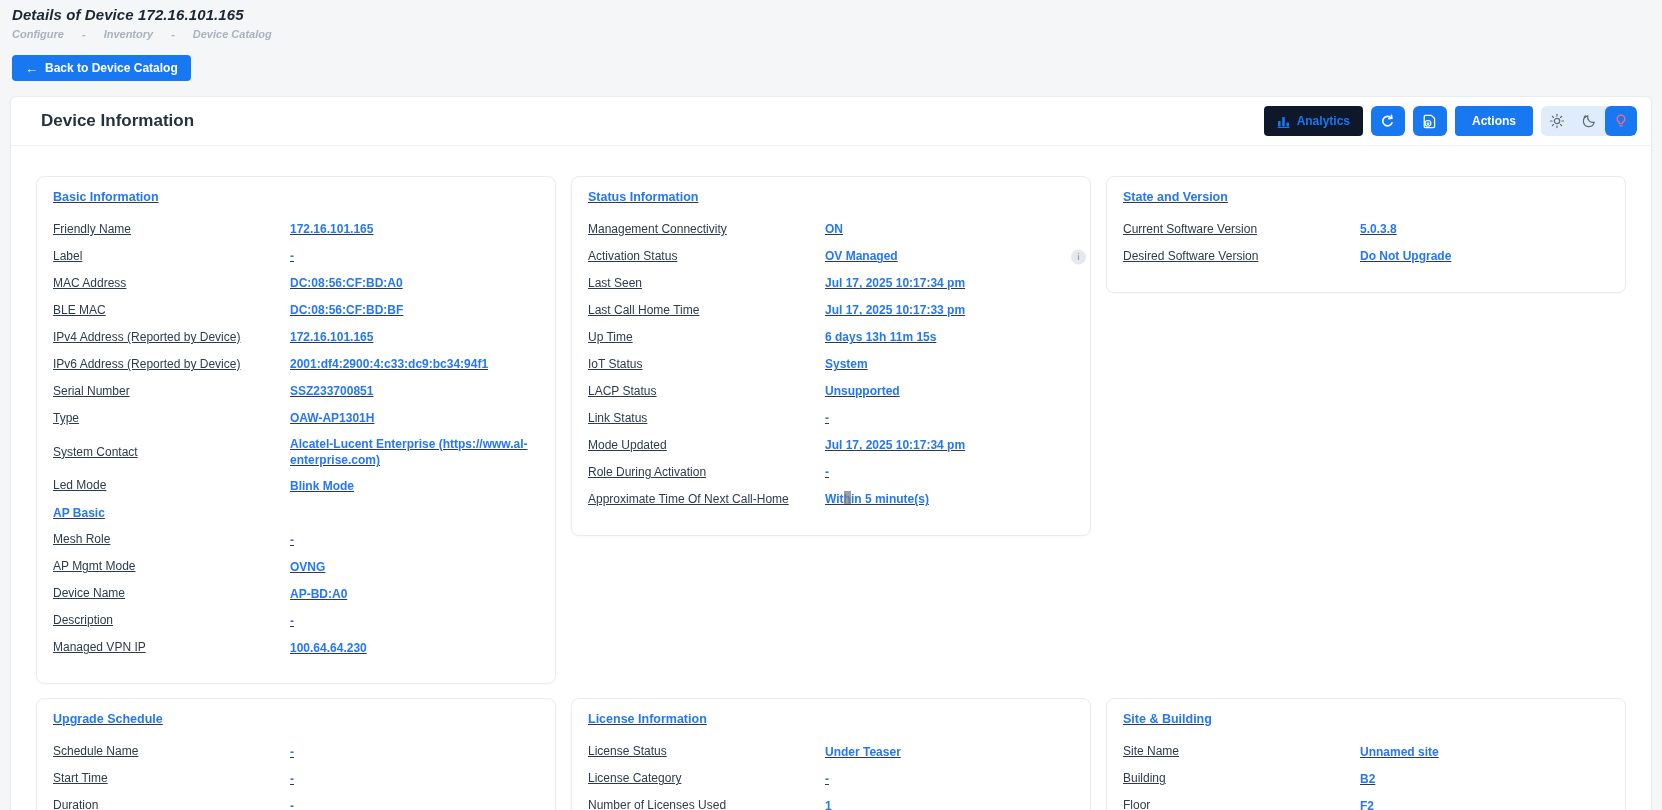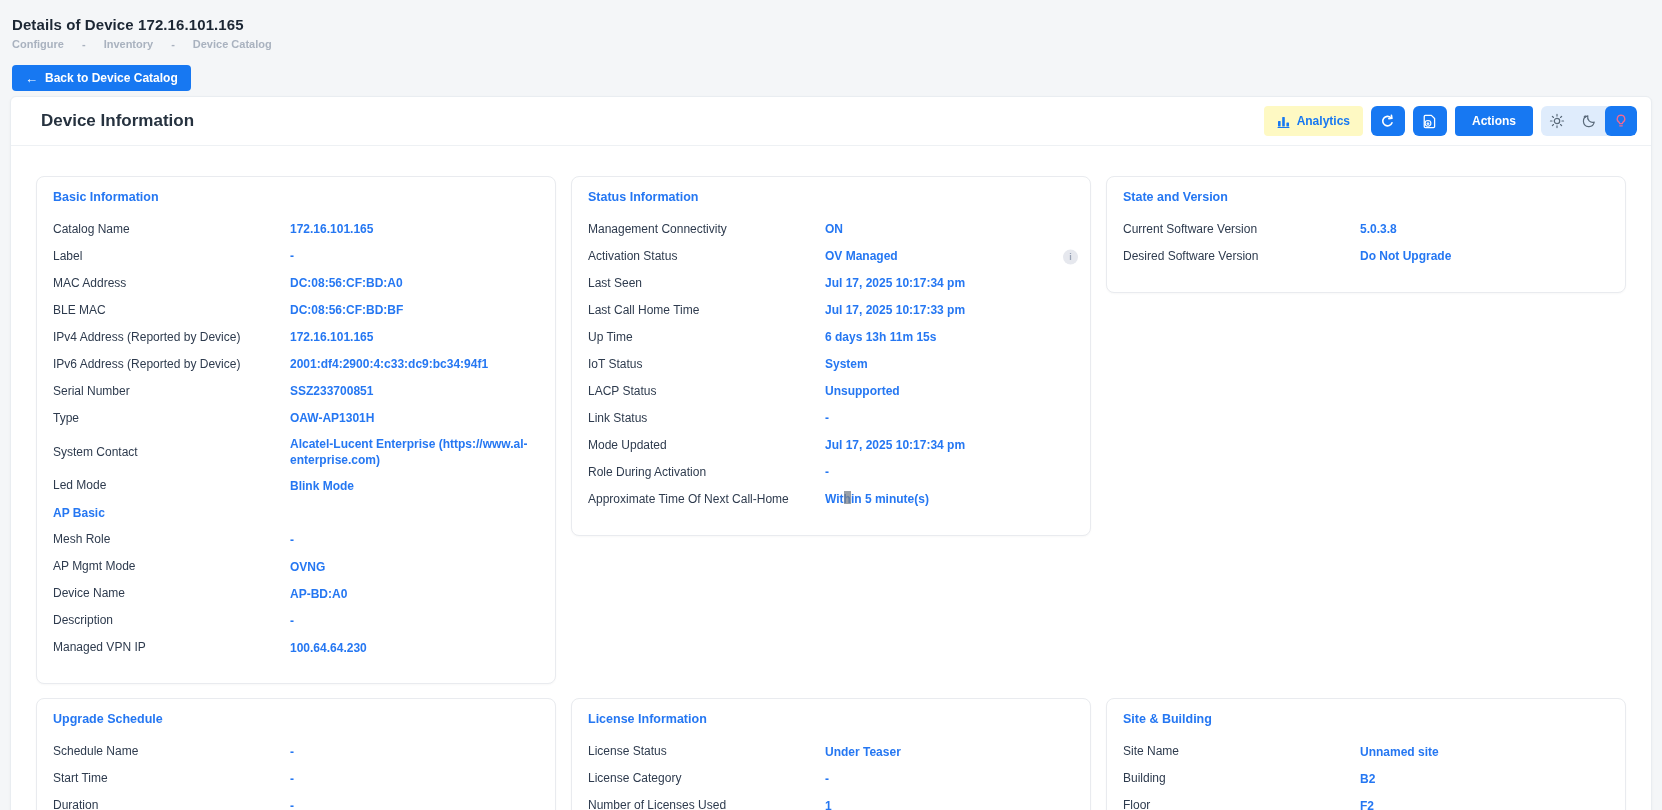--- a/index.html
+++ b/index.html
@@ -4,21 +4,21 @@
 <style>
   * { box-sizing: border-box; margin: 0; padding: 0; }
   html,body { width:1662px; height:810px; overflow:hidden; }
   body {
     font-family: "Liberation Sans", sans-serif;
     background:#f4f6f8;
     position:relative;
     color:#2e3b4e;
   }
   
-  .top-area { padding:16px 12px 0 12px; }
+  .top-area { padding:6px 12px 0 12px;font-style:italic; }
   .page-title { font-size:15px; font-weight:700; color:#1c2734; letter-spacing:.1px; }
   .breadcrumb { margin-top:5px; font-size:11px; font-weight:600; color:#a9b2bf; display:flex; gap:18px; align-items:center;text-align:right; }
   .bc-item { color:#a9b2bf; cursor:pointer; }
   .bc-sep { color:#a9b2bf; }
   .back-btn {
     margin:15px 12px 0 12px; display:inline-flex; align-items:center; gap:7px;
     height:26px; padding:0 13px; background:#1778f2; color:#fff;
     font-size:12px; font-weight:700; border:none; border-radius:4px; cursor:pointer;
     font-family:"Liberation Sans", sans-serif;
   }
@@ -30,21 +30,21 @@
     box-shadow:0 1px 3px rgba(20,30,50,.04);
   }
   .panel-header {
     height:49px; display:flex; align-items:center; justify-content:space-between;
     padding:0 14px 0 30px; border-bottom:1px solid #eef1f4;
   }
   .panel-title { font-size:17px; font-weight:600; color:#26323f; }
   .toolbar { display:flex; align-items:center; gap:8px; }
   .btn-analytics {
     height:30px; display:flex; align-items:center; gap:7px; padding:0 13px;
-    background:#fef9c3; color:#1778f2; font-size:12px; font-weight:700;
+    background:#0f172a; color:#1778f2; font-size:12px; font-weight:700;
     border:none; border-radius:4px; cursor:pointer; font-family:"Liberation Sans", sans-serif;
   }
   .icon-btn {
     width:34px; height:30px; display:flex; align-items:center; justify-content:center;
     background:#1778f2; border:none; border-radius:6px; cursor:pointer;
   }
   .btn-actions {
     height:30px; padding:0 17px; background:#1778f2; color:#fff; font-size:12px;
     font-weight:700; border:none; border-radius:4px; cursor:pointer; font-family:"Liberation Sans", sans-serif;
   }
@@ -52,22 +52,23 @@
   .theme-seg { width:32px; height:30px; display:flex; align-items:center; justify-content:center; border:none; background:transparent; cursor:pointer; }
   .theme-seg.active { background:#1778f2; border-radius:6px; }
   
   .cards {
     padding:30px 25px 0 25px;
     display:grid; grid-template-columns:repeat(3, 1fr); gap:14px 15px;
     align-items:start;
   }
   .card {
     background:#fff; border:1px solid #e9ebef; border-radius:8px;
-    padding:13px 12px 22px 16px;
+    padding:13px 4px 22px 16px;
     box-shadow:0 1px 2px rgba(16,24,40,.03);
+    text-decoration:underline;
   }
   .card-title { color:#2577f2; font-size:12.5px; font-weight:700; margin-bottom:12px; }
   .row { display:grid; grid-template-columns:237px 1fr; min-height:27px; align-items:center; position:relative; }
   .row .label { font-size:12px; color:#2e3b4e; padding:4px 8px 4px 0; line-height:1.25; }
   .row .value { font-size:12px; color:#2577f2; font-weight:600; line-height:1.35; padding:4px 0; word-break:break-word; position:relative; }
   .info-badge {
     position:absolute; right:0; top:50%; transform:translateY(-50%);
     width:15px; height:15px; border-radius:50%;
     background:#e6e8ee; color:#9aa3b5; font-size:9px; font-weight:700;
     display:flex; align-items:center; justify-content:center; cursor:pointer;
@@ -168,21 +169,21 @@
       </div>
 
     </div>
   </div>
 
   <div class="cards">
   <div class="card">
     <div class="card-title">Basic Information</div>
     <div class="card-rows">
   <div class="row">
-    <div class="label">Catalog Name</div>
+    <div class="label">Friendly Name</div>
     <div class="value">172.16.101.165</div>
   </div>
 
   <div class="row">
     <div class="label">Label</div>
     <div class="value">-</div>
   </div>
 
   <div class="row">
     <div class="label">MAC Address</div>

